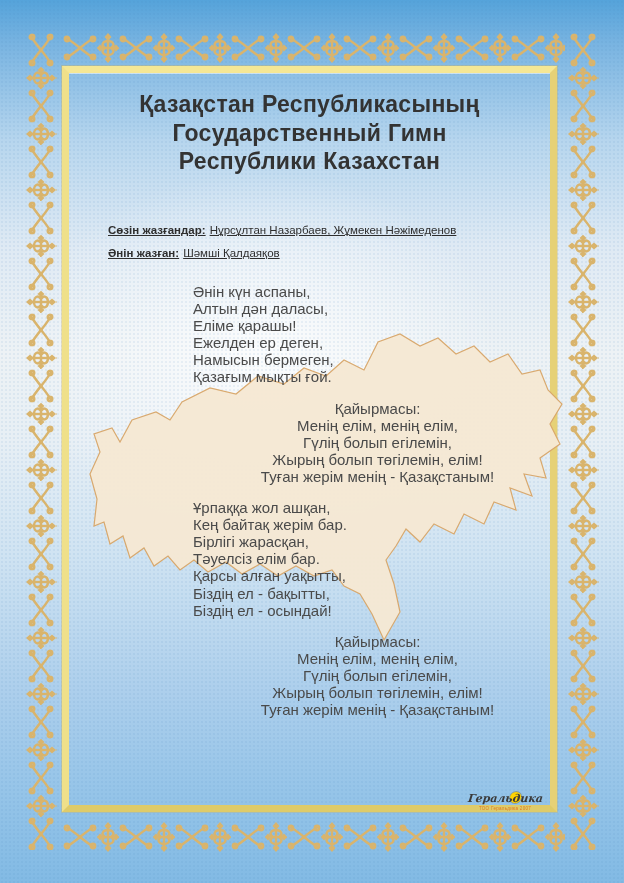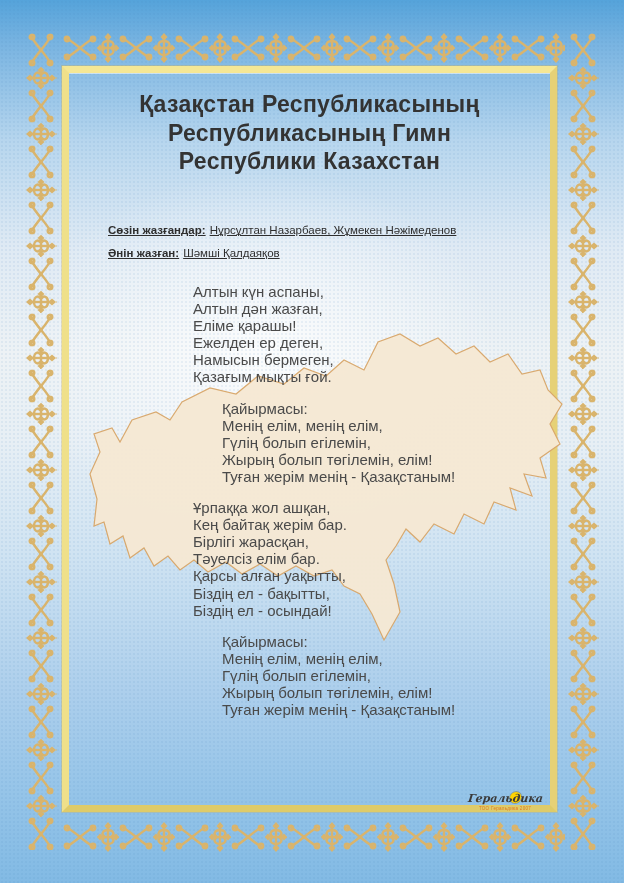--- a/index.html
+++ b/index.html
@@ -41,21 +41,21 @@
     color:var(--title-text,#333);
   }
   .credits{position:absolute;left:108px;top:224px;font-size:11.5px;color:#2e2e2e;}
   .credit-row{margin-bottom:11px;text-decoration:underline;}
   .credit-label{font-weight:bold;margin-right:4px;}
   .lyrics{
     position:absolute;left:193px;top:283px;width:340px;
     font-size:15px;line-height:17.1px;color:var(--lyrics-text,#4a4a4a);
   }
   .block{margin:0 0 14px 0;}
-  .chorus{padding-left:29px;}
+  .chorus{padding-left:29px;text-align:center;}
   .logo{position:absolute;left:466px;top:789px;width:78px;text-align:center;line-height:1;}
   .logo-main{position:relative;display:inline-block;font-family:"DejaVu Serif",serif;
     font-style:italic;font-weight:bold;font-size:11px;color:#3a3a3a;transform:skewX(-6deg);}
   .logo-dot{position:absolute;left:56%;top:-1px;width:11px;height:11px;border-radius:50%;
     background:var(--logo-dot,#ffd400);z-index:-1;box-shadow:0 0 0 1px rgba(120,90,0,.35);}
   .logo-sub{margin-top:2px;font-size:4.5px;letter-spacing:.3px;color:var(--logo-subtext,#e07820);}
 </style>
 </head>
 <body>
 
@@ -182,37 +182,37 @@
              188,54 214,62 234,46 256,54 274,38 294,48 308,20 330,12 350,24 368,16 386,32
              404,24 420,40 438,32 452,52 470,48 478,68 492,82 480,102 490,122 470,136 476,156
              454,152 462,174 440,166 446,188 424,180 414,202 394,192 384,212 364,202 350,220
              336,207 326,224 316,238 324,262 330,290 314,318 302,292 290,272 274,264 262,248
              244,254 226,244 208,254 190,242 172,252 156,240 138,250 124,238 110,248 98,234
              84,244 74,226 60,236 53,214 40,222 34,200 24,204 27,177 Z"></path>
   </svg>
 
   <div class="title">
       <div>Қазақстан Республикасының</div>
-      <div>Республикасының Гимн</div>
+      <div>Государственный Гимн</div>
       <div>Республики Казахстан</div>
     </div>
 
   <div class="credits">
     <div class="credit-row">
       <span class="credit-label">Сөзін жазғандар:</span><span>Нұрсұлтан Назарбаев, Жұмекен Нәжімеденов</span>
     </div>
     <div class="credit-row">
       <span class="credit-label">Әнін жазған:</span><span>Шәмші Қалдаяқов</span>
     </div>
   </div>
 
   <div class="lyrics">
     <div class="block verse">
-        <div>Алтын күн аспаны,</div>
-        <div>Алтын дән жазған,</div>
+        <div>Әнін күн аспаны,</div>
+        <div>Алтын дән даласы,</div>
         <div>Еліме қарашы!</div>
         <div>Ежелден ер деген,</div>
         <div>Намысын бермеген,</div>
         <div>Қазағым мықты ғой.</div>
       </div>
 
     <div class="block chorus">
       <div>Қайырмасы:</div>
       <div>
           <div>Менің елім, менің елім,</div>

